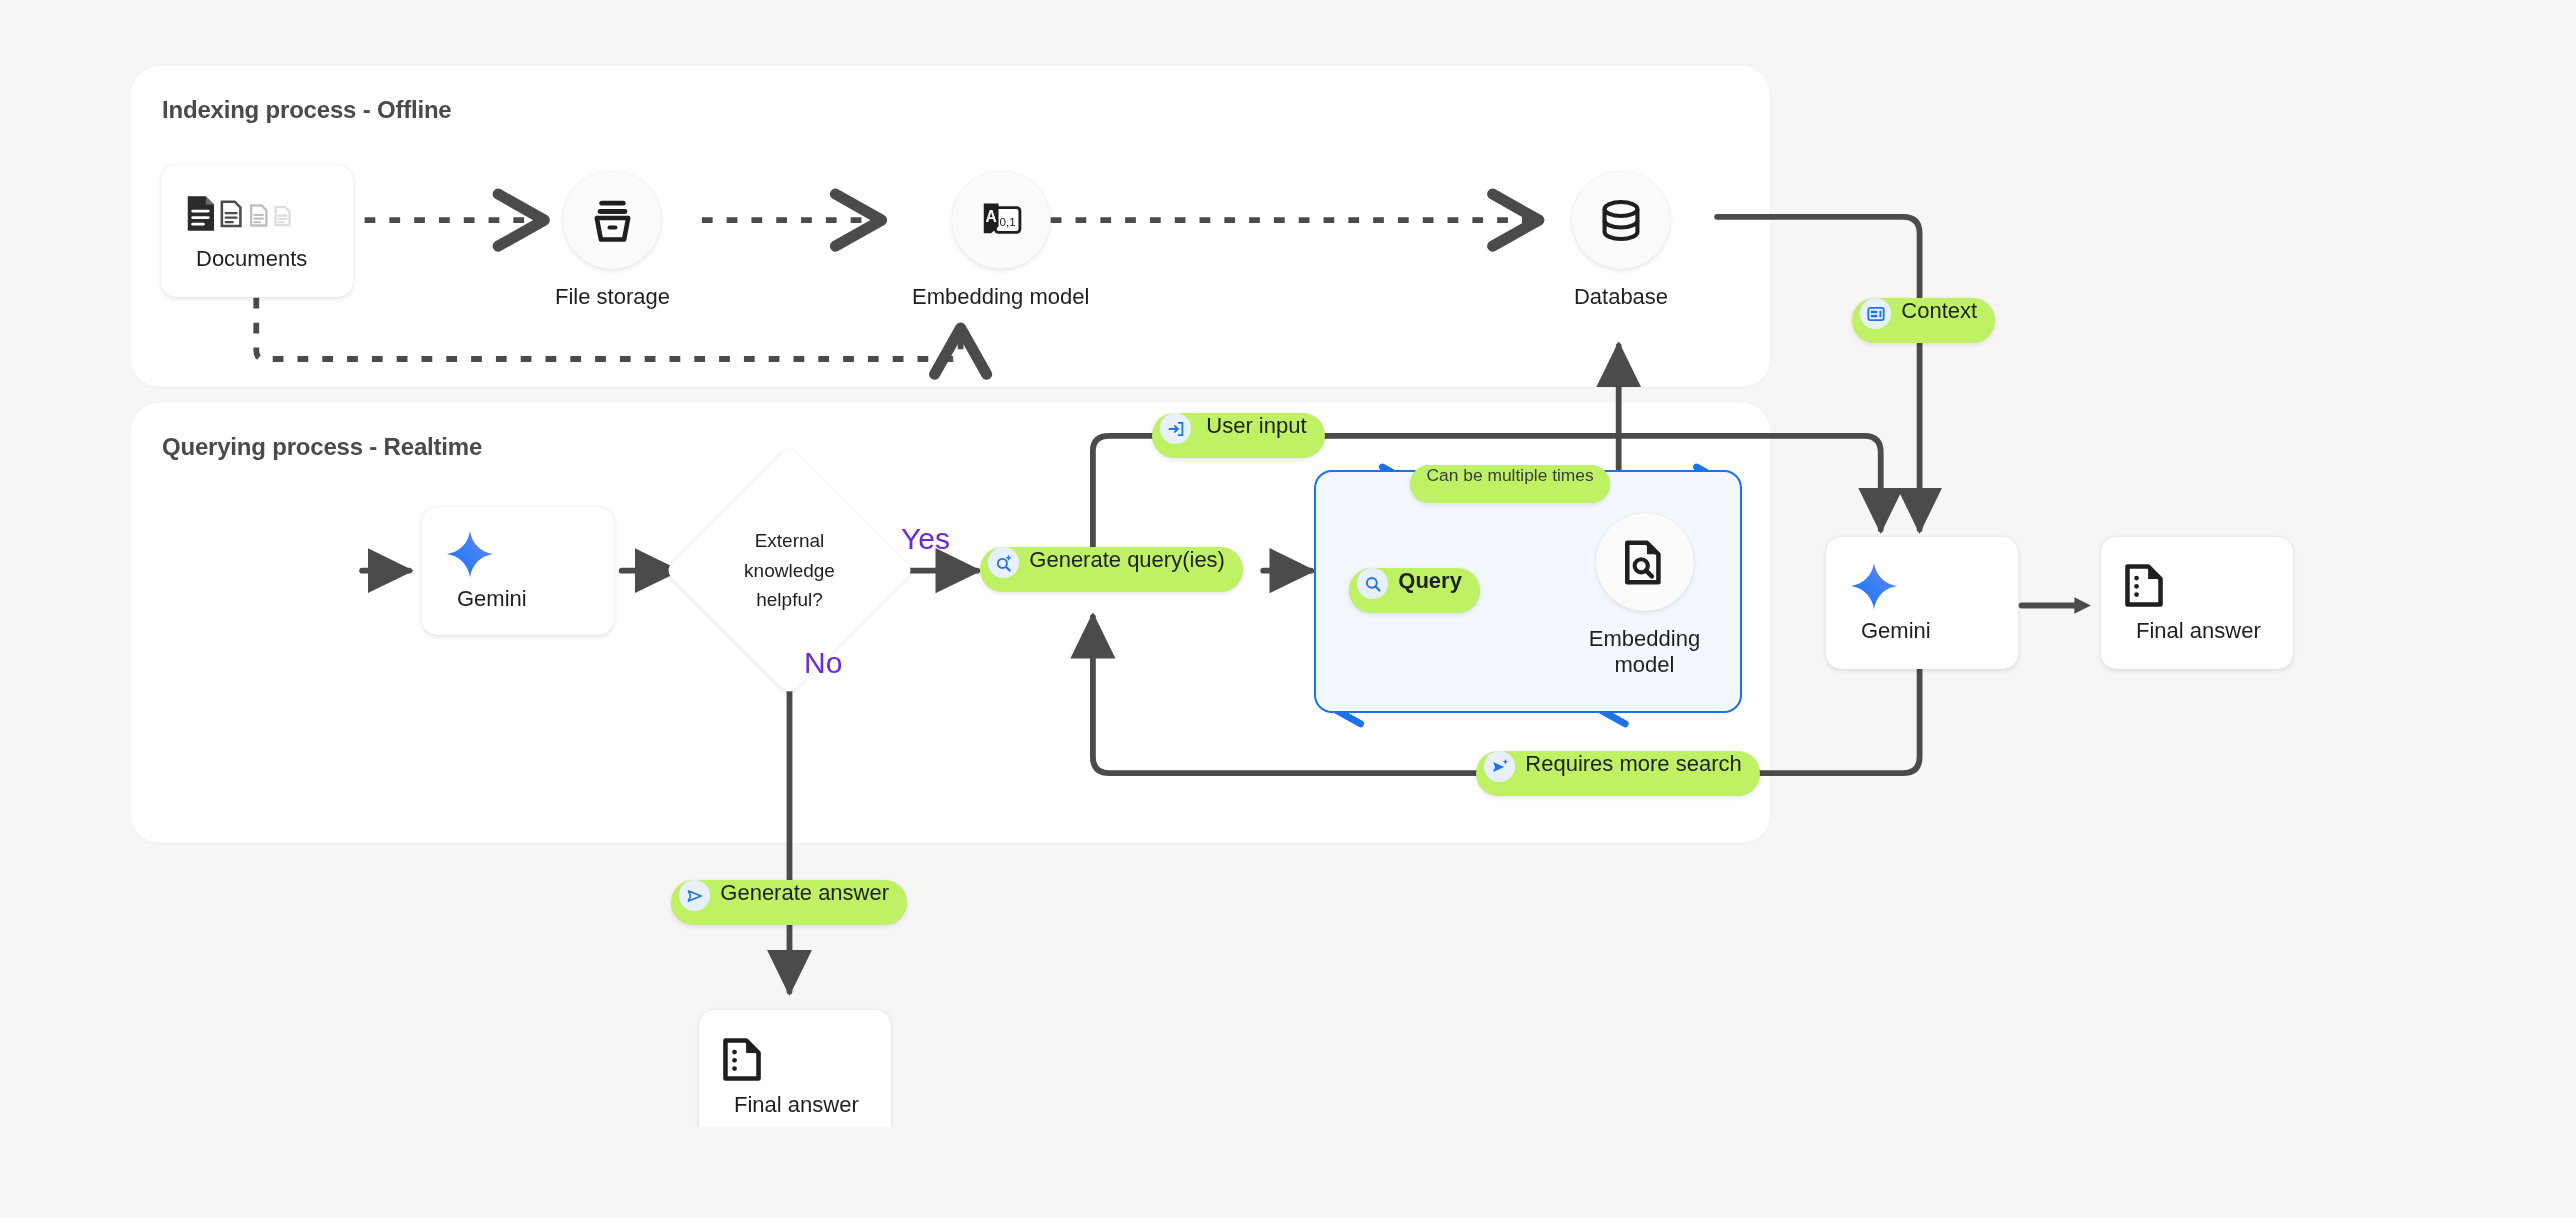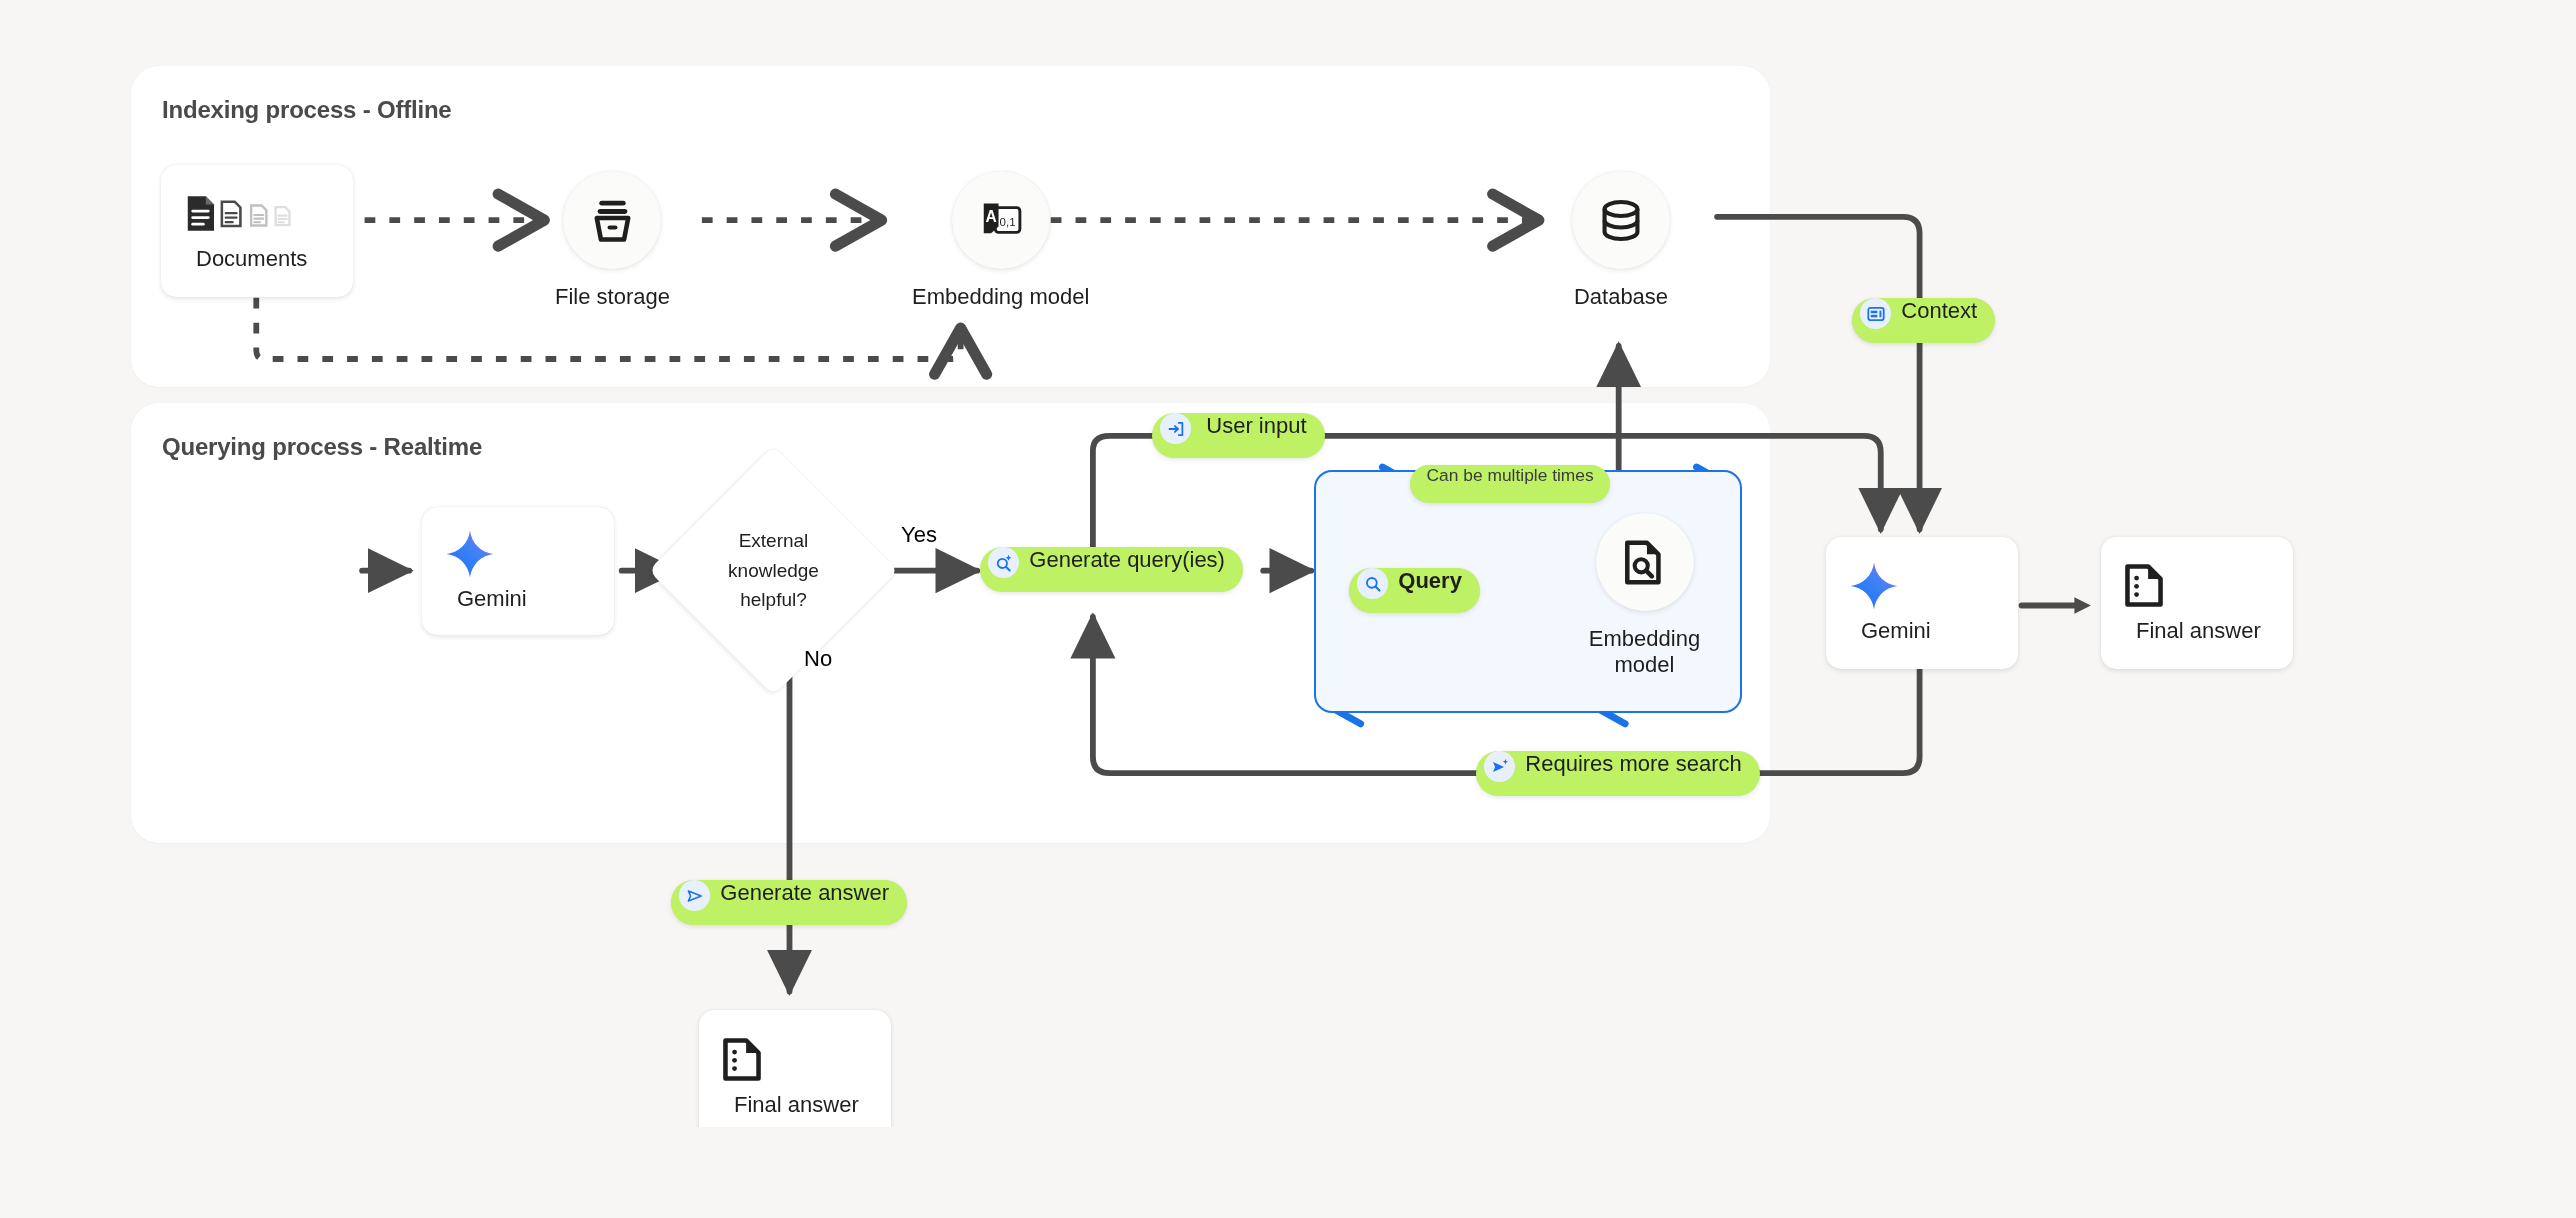--- a/index.html
+++ b/index.html
@@ -88,21 +88,21 @@
     background: #e8f0fe;
     display: flex; align-items: center; justify-content: center;
     flex: 0 0 auto;
   }
   .pill .pill-text { font-size: 22px; color: #1f1f1f; }
   .pill.plain { padding: 0 16.5px; height: 38px; }
   .pill.plain .pill-text { font-size: 17.4px; color: #3c3c3c; }
   
   #decision {
     position: absolute;
-    left: 685px; top: 482px;
+    left: 701px; top: 482px;
     width: 177px; height: 177px;
   }
   #decision .dshape {
     position: absolute; inset: 0;
     background: #ffffff;
     transform: rotate(45deg);
     border-radius: 10px;
     box-shadow: 0 1.7px 5.8px rgba(0,0,0,0.09), 0 0 0.8px rgba(0,0,0,0.12);
   }
   #decision .dtext {
@@ -118,22 +118,22 @@
     left: 1314px; top: 470px;
     width: 428px; height: 243px;
     background: #f3f8fe;
     border: 2.5px solid #1a73e8;
     border-radius: 18px;
   }
   
   #wires { position: absolute; left: 0; top: 0; width: 2576px; height: 1219px; pointer-events: none; }
   .edge-lbl {
     position: absolute;
-    font-size: 22px;
-    color: #000000;
+    font-size: 30px;
+    color: #6d28d9;
   }
 </style>
 </head>
 <body>
 
 <div id="stage">
 
   <div class="panel" id="panel-indexing">
     <div class="panel-title">Indexing process - Offline</div>
   </div>

